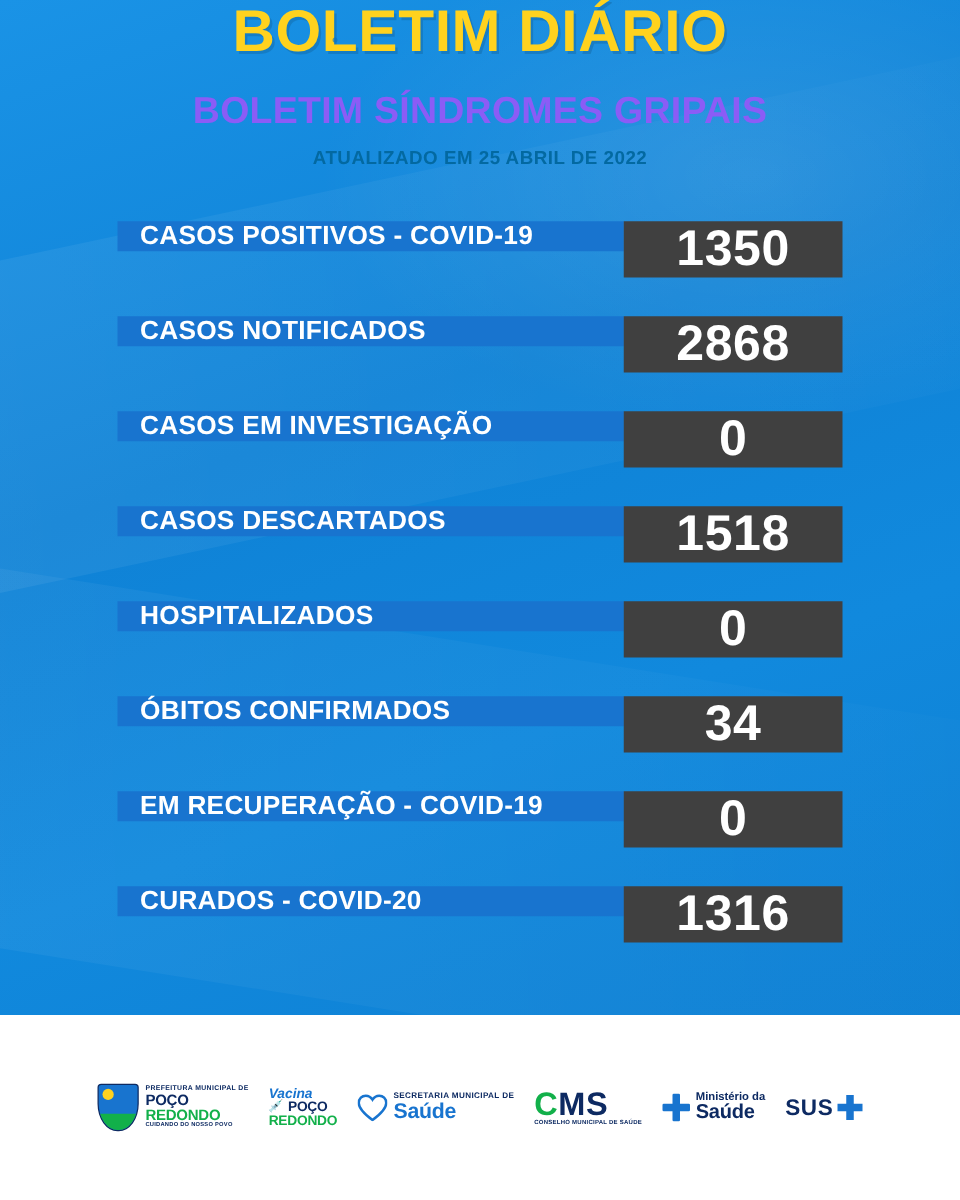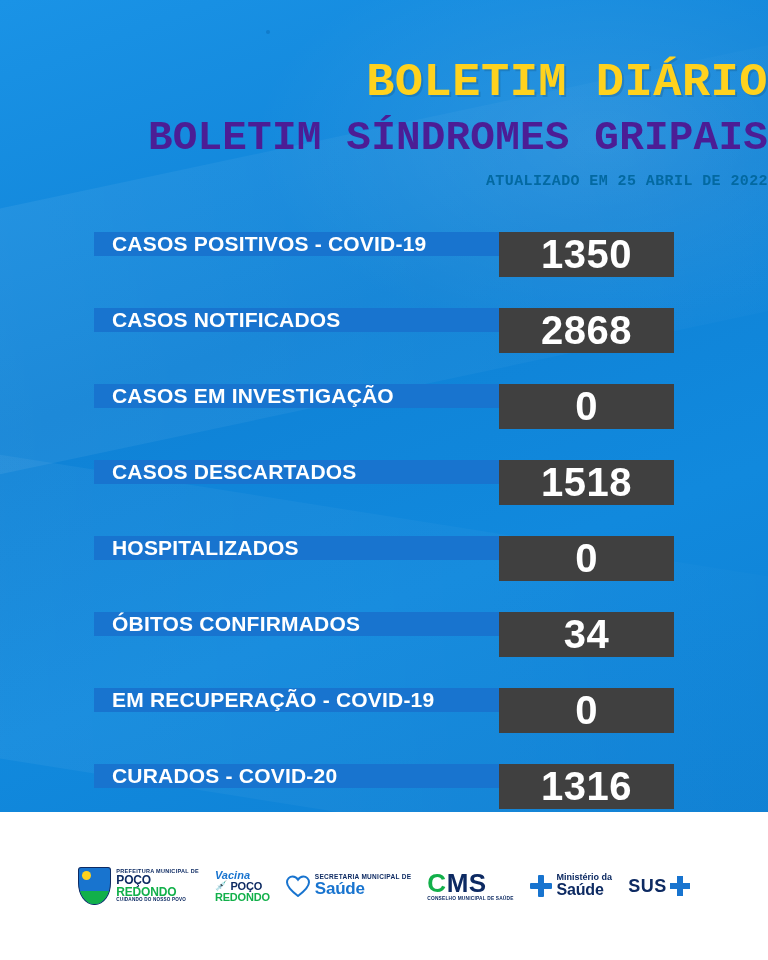--- a/index.html
+++ b/index.html
@@ -33,38 +33,36 @@
   }
   .streak-3 {
     left: 250px; top: -60px;
     width: 700px; height: 400px;
     background: radial-gradient(ellipse at center, rgba(255,255,255,0.10), rgba(255,255,255,0.0) 70%);
   }
 
   
   .header {
     position: relative;
-    padding-top: 58px;
-    text-align: right;
+    text-align: center;
     z-index: 2;
-    font-family: Liberation Mono, monospace;
   }
   .title-main {
     font-size: 47px;
     font-weight: bold;
     letter-spacing: 0.5px;
     color: #ffd21e;
     text-shadow: 2px 2px 0 rgba(0,0,0,0.12);
     line-height: 1.05;
   }
   .title-sub {
-    margin-top: 8px;
-    font-size: 41px;
-    font-weight: bold;
-    color: #4c1d95;
+    margin-top: 23px;
+    font-size: 30px;
+    font-weight: bold;
+    color: #8b5cf6;
     letter-spacing: 0.2px;
   }
   .title-date {
     margin-top: 12px;
     font-size: 15px;
     font-weight: bold;
     color: #0369a1;
     letter-spacing: 0.4px;
   }
   .dot-mark {

